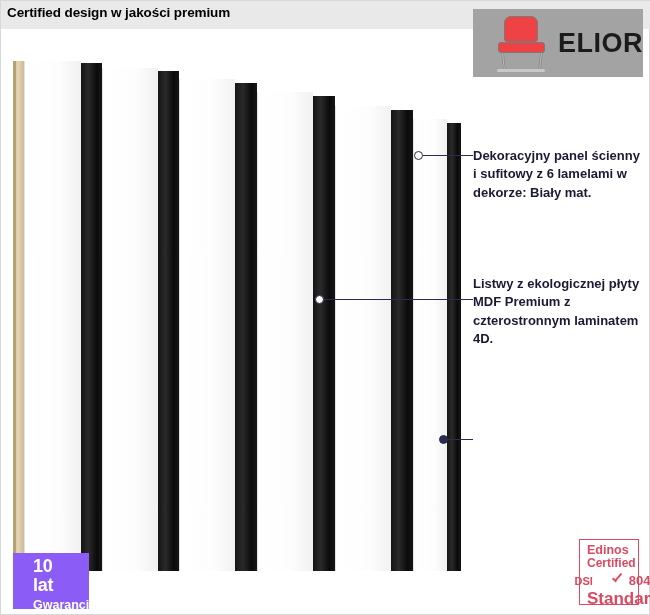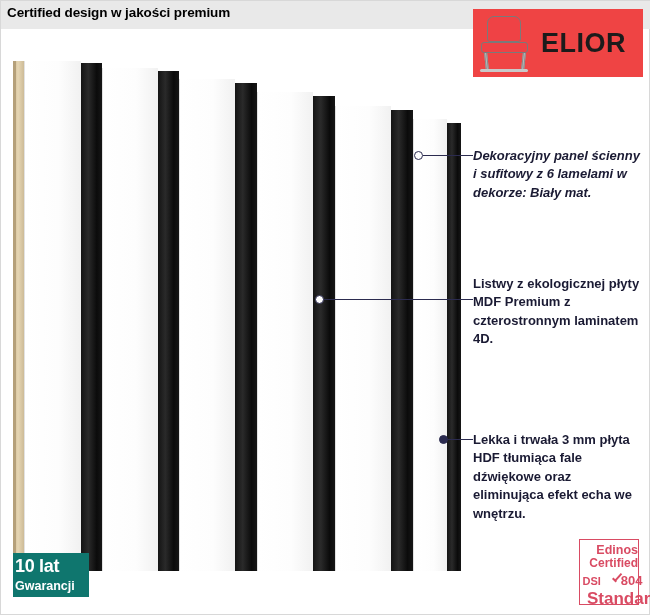--- a/index.html
+++ b/index.html
@@ -34,23 +34,24 @@
     color: #000;
     letter-spacing: -0.1px;
     white-space: nowrap;
   }
 
   
   .brand-box {
     position: absolute;
     left: 472px; top: 8px;
     width: 170px; height: 68px;
-    background: #ef4444;
+    background: #a3a3a3;
     display: flex;
     align-items: center;
+    justify-content: flex-end;
   }
   .brand-chair {
     position: relative;
     width: 66px; height: 62px;
     flex: 0 0 auto;
   }
   .chair-back {
     position: absolute;
     left: 14px; top: 4px;
     width: 34px; height: 26px;
@@ -150,53 +151,53 @@
   .leader {
     position: absolute;
     height: 1.3px;
     background: #2b2b4f;
   }
 
   
   .warranty {
     position: absolute;
     left: 12px; top: 552px;
-    width: 76px; height: 44px;
-    background: #0f766e;
+    width: 76px; height: 56px;
+    background: #8b5cf6;
     color: #ffffff;
-    padding: 4px 2px;
+    padding: 4px 20px;
   }
   .warranty .wtop {
     font-size: 18px; font-weight: bold; line-height: 1.05;
     letter-spacing: -0.3px;
   }
   .warranty .wbot {
     font-size: 12.5px; font-weight: bold; margin-top: 3px;
   }
 
   
   .cert {
     position: absolute;
     right: 10px; bottom: 9px;
     width: 60px; height: 66px;
     border: 1.6px solid #d94b63;
     background: #fff;
-    text-align: right;
+    text-align: left;
     padding-top: 4px;
     padding-left: 7px;
   }
   .cert .c1 {
     font-size: 12.5px; font-weight: bold; color: #d94b63; line-height: 1.05;
   }
   .cert .c2 {
     font-size: 12px; font-weight: bold; color: #d94b63; line-height: 1.1;
   }
   .cert .crow {
     display: flex; align-items: center; justify-content: center;
-    gap: 10px; margin-top: 3px;
+    gap: 18px; margin-top: 3px;
   }
   .cert .dsi {
     font-size: 11px; font-weight: bold; color: #d94b63;
   }
   .cert .num {
     font-size: 13px; font-weight: bold; color: #d94b63;
   }
   .checkmark {
     width: 13px; height: 13px;
     position: relative;
@@ -266,29 +267,28 @@
     <div class="gap glossy" style="left:378px; width:22px; height:461px; top:67px;"></div>
 
     <div class="lam" style="left:400px; width:34px; height:452px; top:76px;">
       <div class="face"></div>
     </div>
     <div class="gap glossy" style="left:434px; width:14px; height:448px; top:80px;"></div>
   </div>
 
   <div class="dot" style="left:413px; top:150px;"></div>
   <div class="leader" style="left:422px; top:154px; width:50px;"></div>
-  <div class="callout-text" style="left:472px; top:146px;font-style:italic;">Dekoracyjny panel ścienny i sufitowy z 6 lamelami w dekorze: Biały mat.</div>
+  <div class="callout-text" style="left:472px; top:146px;">Dekoracyjny panel ścienny i sufitowy z 6 lamelami w dekorze: Biały mat.</div>
 
   <div class="dot" style="left:314px; top:294px;"></div>
   <div class="leader" style="left:323px; top:298px; width:149px;"></div>
   <div class="callout-text" style="left:472px; top:274px;">Listwy z ekologicznej płyty MDF Premium z czterostronnym laminatem 4D.</div>
 
   <div class="dot filled" style="left:438px; top:434px;"></div>
   <div class="leader" style="left:447px; top:438px; width:25px;"></div>
-  <div class="callout-text" style="left:472px; top:430px;">Lekka i trwała 3 mm płyta HDF tłumiąca fale dźwiękowe oraz eliminująca efekt echa we wnętrzu.</div>
 
   <div class="warranty">
     <div class="wtop">10 lat</div>
     <div class="wbot">Gwarancji</div>
   </div>
 
   <div class="cert">
     <div class="c1">Edinos</div>
     <div class="c2">Certified</div>
     <div class="crow">

